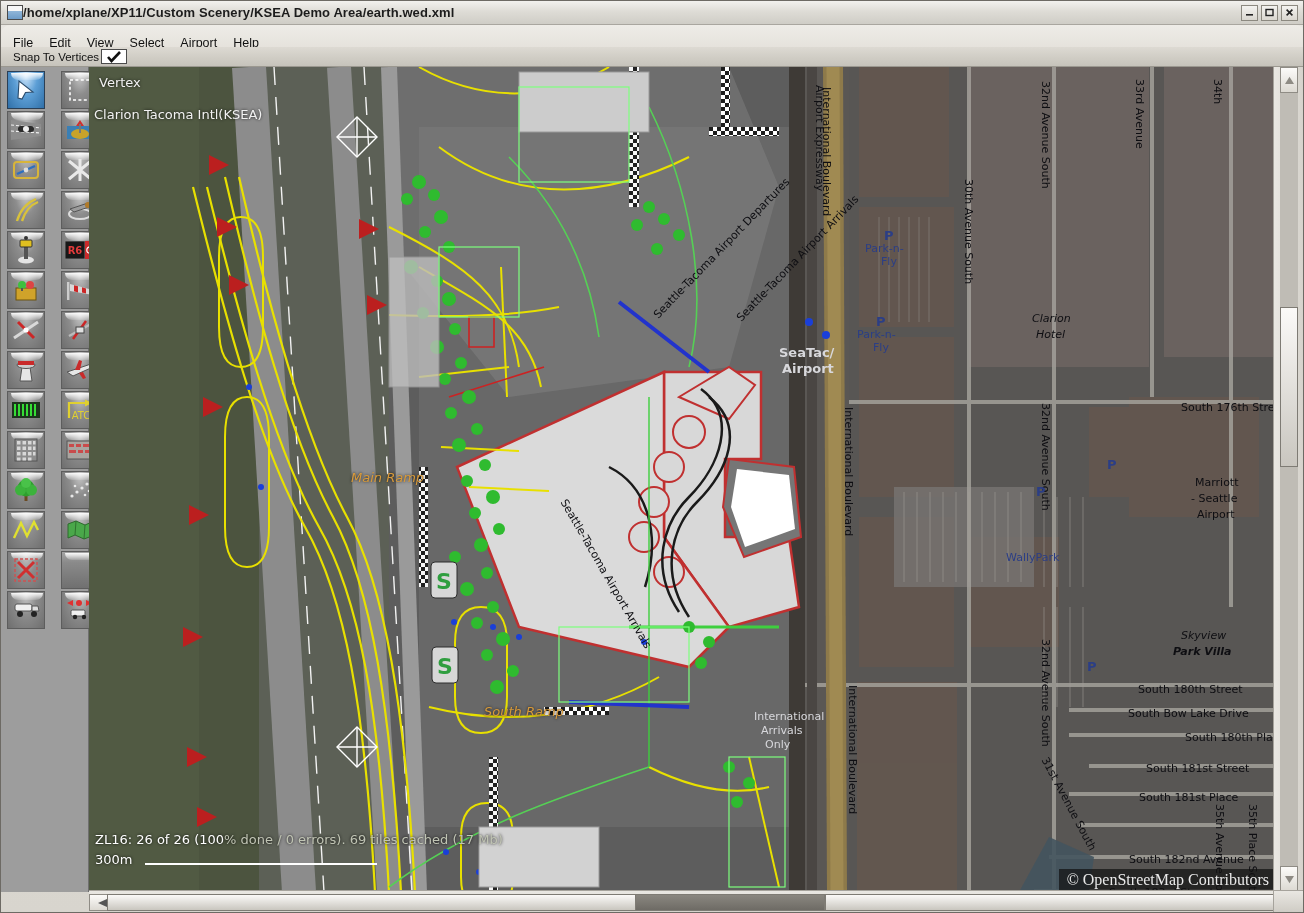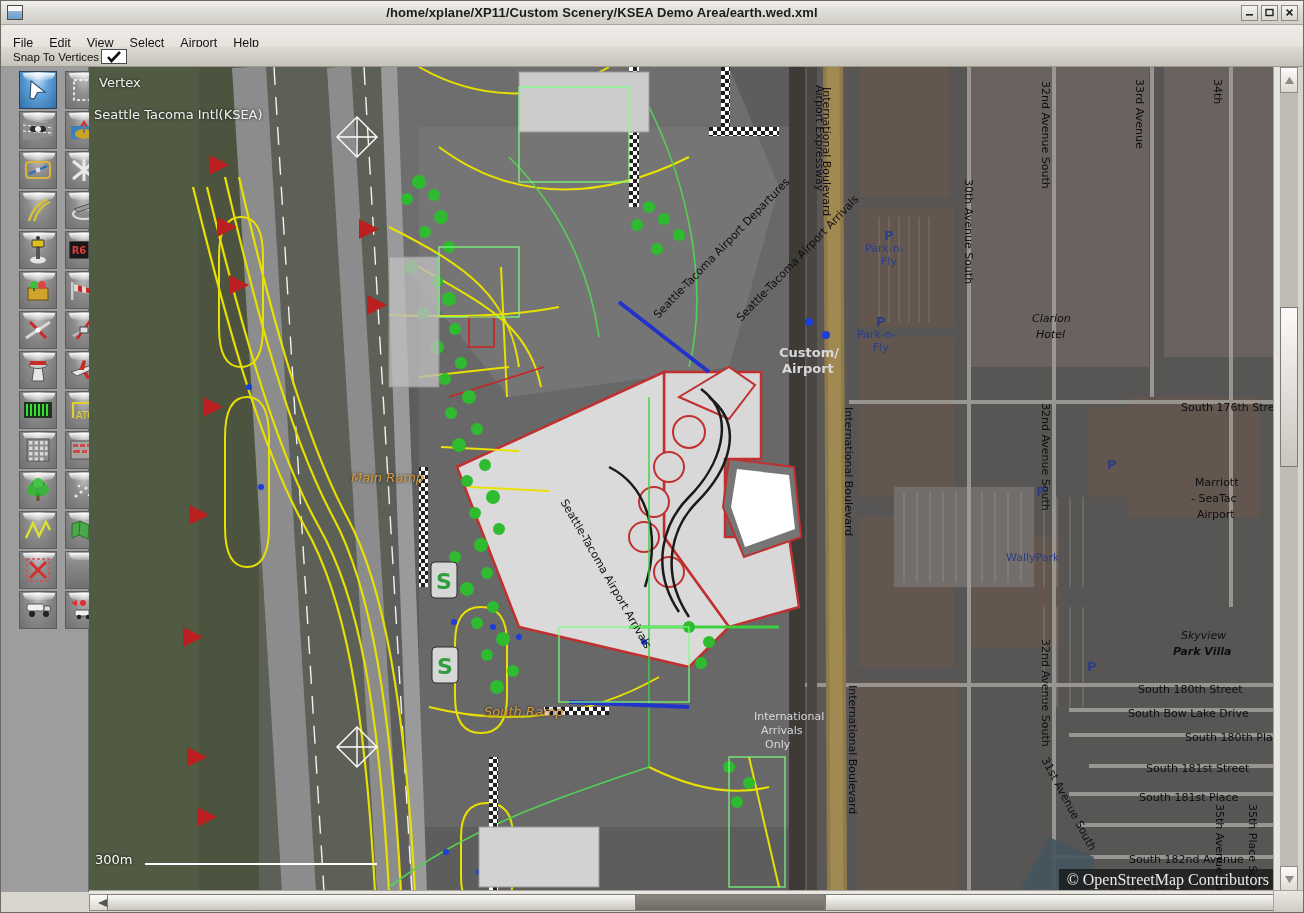--- a/index.html
+++ b/index.html
@@ -24,21 +24,21 @@
     background: linear-gradient(180deg,#f2f1ee 0%, #dedcd6 45%, #cfcdc6 100%);
     border-bottom: 1px solid #a9a69f;
     display: flex; align-items: center;
   }
   #title-icon {
     width: 16px; height: 15px; margin-left: 6px;
     background: linear-gradient(180deg,#f7f7f7 0%,#f7f7f7 40%,#8fb5d8 41%,#6d9cc8 100%);
     border: 1px solid #4a4a4a;
   }
   #title-text {
-    flex: 1; text-align: center; font-size: 13px; font-weight: bold;
+    flex: 1; text-align: left; font-size: 13px; font-weight: bold;
     color: #1c1c1c; letter-spacing: 0.1px; padding-right: 60px;
     white-space: nowrap; overflow: hidden;
   }
   .wbtn {
     width: 17px; height: 16px; margin-right: 3px;
     background: linear-gradient(180deg,#f4f3f0,#d9d6cf);
     border: 1px solid #8c8980;
     display: flex; align-items: center; justify-content: center;
     font-size: 9px; color: #222; line-height: 1;
   }
@@ -77,22 +77,21 @@
   #palette {
     position: absolute; left: 0; top: 66px; width: 88px; height: 825px;
     background: #9d9d9d;
     border-right: 1px solid #6f6f6f;
     padding: 4px 0 0 6px;
   }
   #palette-grid {
     width: 80px;
     display: grid;
     grid-template-columns: repeat(2, 38px);
-    gap: 2px 8px;
-    margin-left: 12px;
+    gap: 2px 16px;
   }
   .tool {
     width: 38px; height: 38px;
     border: 1px solid #5d5d5d;
     background: radial-gradient(ellipse at 50% 8%, #c9c9c9 0%, #8d8d8d 42%, #6e6e6e 100%);
     position: relative; overflow: hidden;
   }
   .tool.sel {
     background: radial-gradient(ellipse at 50% 8%, #d3e8fb 0%, #5d9fd6 45%, #2f6fa8 100%);
     border-color: #2b3f55;
@@ -812,27 +811,27 @@
 
       <g stroke="#7dff7d" stroke-width="1.2" fill="none">
         <rect x="430" y="20" width="110" height="95"></rect>
         <rect x="350" y="180" width="80" height="70"></rect>
         <rect x="470" y="560" width="130" height="75"></rect>
         <rect x="640" y="690" width="56" height="130"></rect>
       </g>
     </svg>
 
     <div class="wed-label" id="lbl-vertex" style="left:10px; top:8px;">Vertex</div>
-    <div class="wed-label" id="lbl-airport" style="left:5px; top:40px;">Seattle Tacoma Intl(KSEA)</div>
+    <div class="wed-label" id="lbl-airport" style="left:5px; top:40px;">Clarion Tacoma Intl(KSEA)</div>
 
     <div id="feature-layer">
         <div class="maplabel vrt" style="left: 562px; top: 245px; transform: rotate(-46deg);">Seattle-Tacoma Airport Departures</div>
         <div class="maplabel vrt" style="left: 645px; top: 248px; transform: rotate(-46deg);">Seattle-Tacoma Airport Arrivals</div>
         <div class="maplabel vrt" style="left: 480px; top: 430px; transform: rotate(60deg);">Seattle-Tacoma Airport Arrivals</div>
-        <div class="maplabel  big lt" style="left: 690px; top: 278px;">Custom/</div>
+        <div class="maplabel  big lt" style="left: 690px; top: 278px;">SeaTac/</div>
         <div class="maplabel  big lt" style="left: 693px; top: 294px;">Airport</div>
         <div class="maplabel  wed-orange" style="left: 262px; top: 403px; color: rgb(216, 154, 58); font-size: 13px; font-style: italic; text-shadow: rgba(0, 0, 0, 0.8) 0px 0px 3px;">Main Ramp</div>
         <div class="maplabel  wed-orange" style="left: 395px; top: 637px; color: rgb(216, 154, 58); font-size: 13px; font-style: italic; text-shadow: rgba(0, 0, 0, 0.8) 0px 0px 3px;">South Ramp</div>
         <div class="maplabel  lt" style="left: 665px; top: 643px;">International</div>
         <div class="maplabel  lt" style="left: 672px; top: 657px;">Arrivals</div>
         <div class="maplabel  lt" style="left: 676px; top: 671px;">Only</div>
       </div>
     <div id="street-layer">
         <div class="maplabel vrt" style="left: 737px; top: 18px; transform: rotate(90deg);">Airport Expressway</div>
         <div class="maplabel vrt" style="left: 744px; top: 20px; transform: rotate(90deg);">International Boulevard</div>
@@ -863,27 +862,28 @@
         <div class="maplabel  park big" style="left: 787px; top: 247px;">P</div>
         <div class="maplabel  park" style="left: 768px; top: 261px;">Park-n-</div>
         <div class="maplabel  park" style="left: 784px; top: 274px;">Fly</div>
         <div class="maplabel  ital" style="left: 943px; top: 245px;">Clarion</div>
         <div class="maplabel  ital" style="left: 947px; top: 261px;">Hotel</div>
         <div class="maplabel  park big" style="left: 1018px; top: 390px;">P</div>
         <div class="maplabel  park big" style="left: 947px; top: 417px;">P</div>
         <div class="maplabel  park" style="left: 917px; top: 484px;">WallyPark</div>
         <div class="maplabel  park big" style="left: 998px; top: 592px;">P</div>
         <div class="maplabel  " style="left: 1106px; top: 409px;">Marriott</div>
-        <div class="maplabel  " style="left: 1102px; top: 425px;">- SeaTac</div>
+        <div class="maplabel  " style="left: 1102px; top: 425px;">- Seattle</div>
         <div class="maplabel  " style="left: 1108px; top: 441px;">Airport</div>
         <div class="maplabel  ital" style="left: 1092px; top: 562px;">Skyview</div>
         <div class="maplabel  ital" style="left: 1084px; top: 578px; font-weight: bold;">Park Villa</div>
       </div>
 
     <div id="status">
+      <div><span>ZL16: 26 of 26 (100</span><span class="dim">% done / 0 errors). 69 tiles cached (17 Mb)</span></div>
       <div>300m</div>
     </div>
     <div id="scalebar"></div>
 
     <div id="osm">© OpenStreetMap Contributors</div>
   </div>
 
   <div id="vscroll">
     <div class="sb-track" style="left:6px; top:0; width:18px; height:825px;"></div>
     <div class="sb-arrow" style="left:6px; top:0; width:18px; height:26px;">

